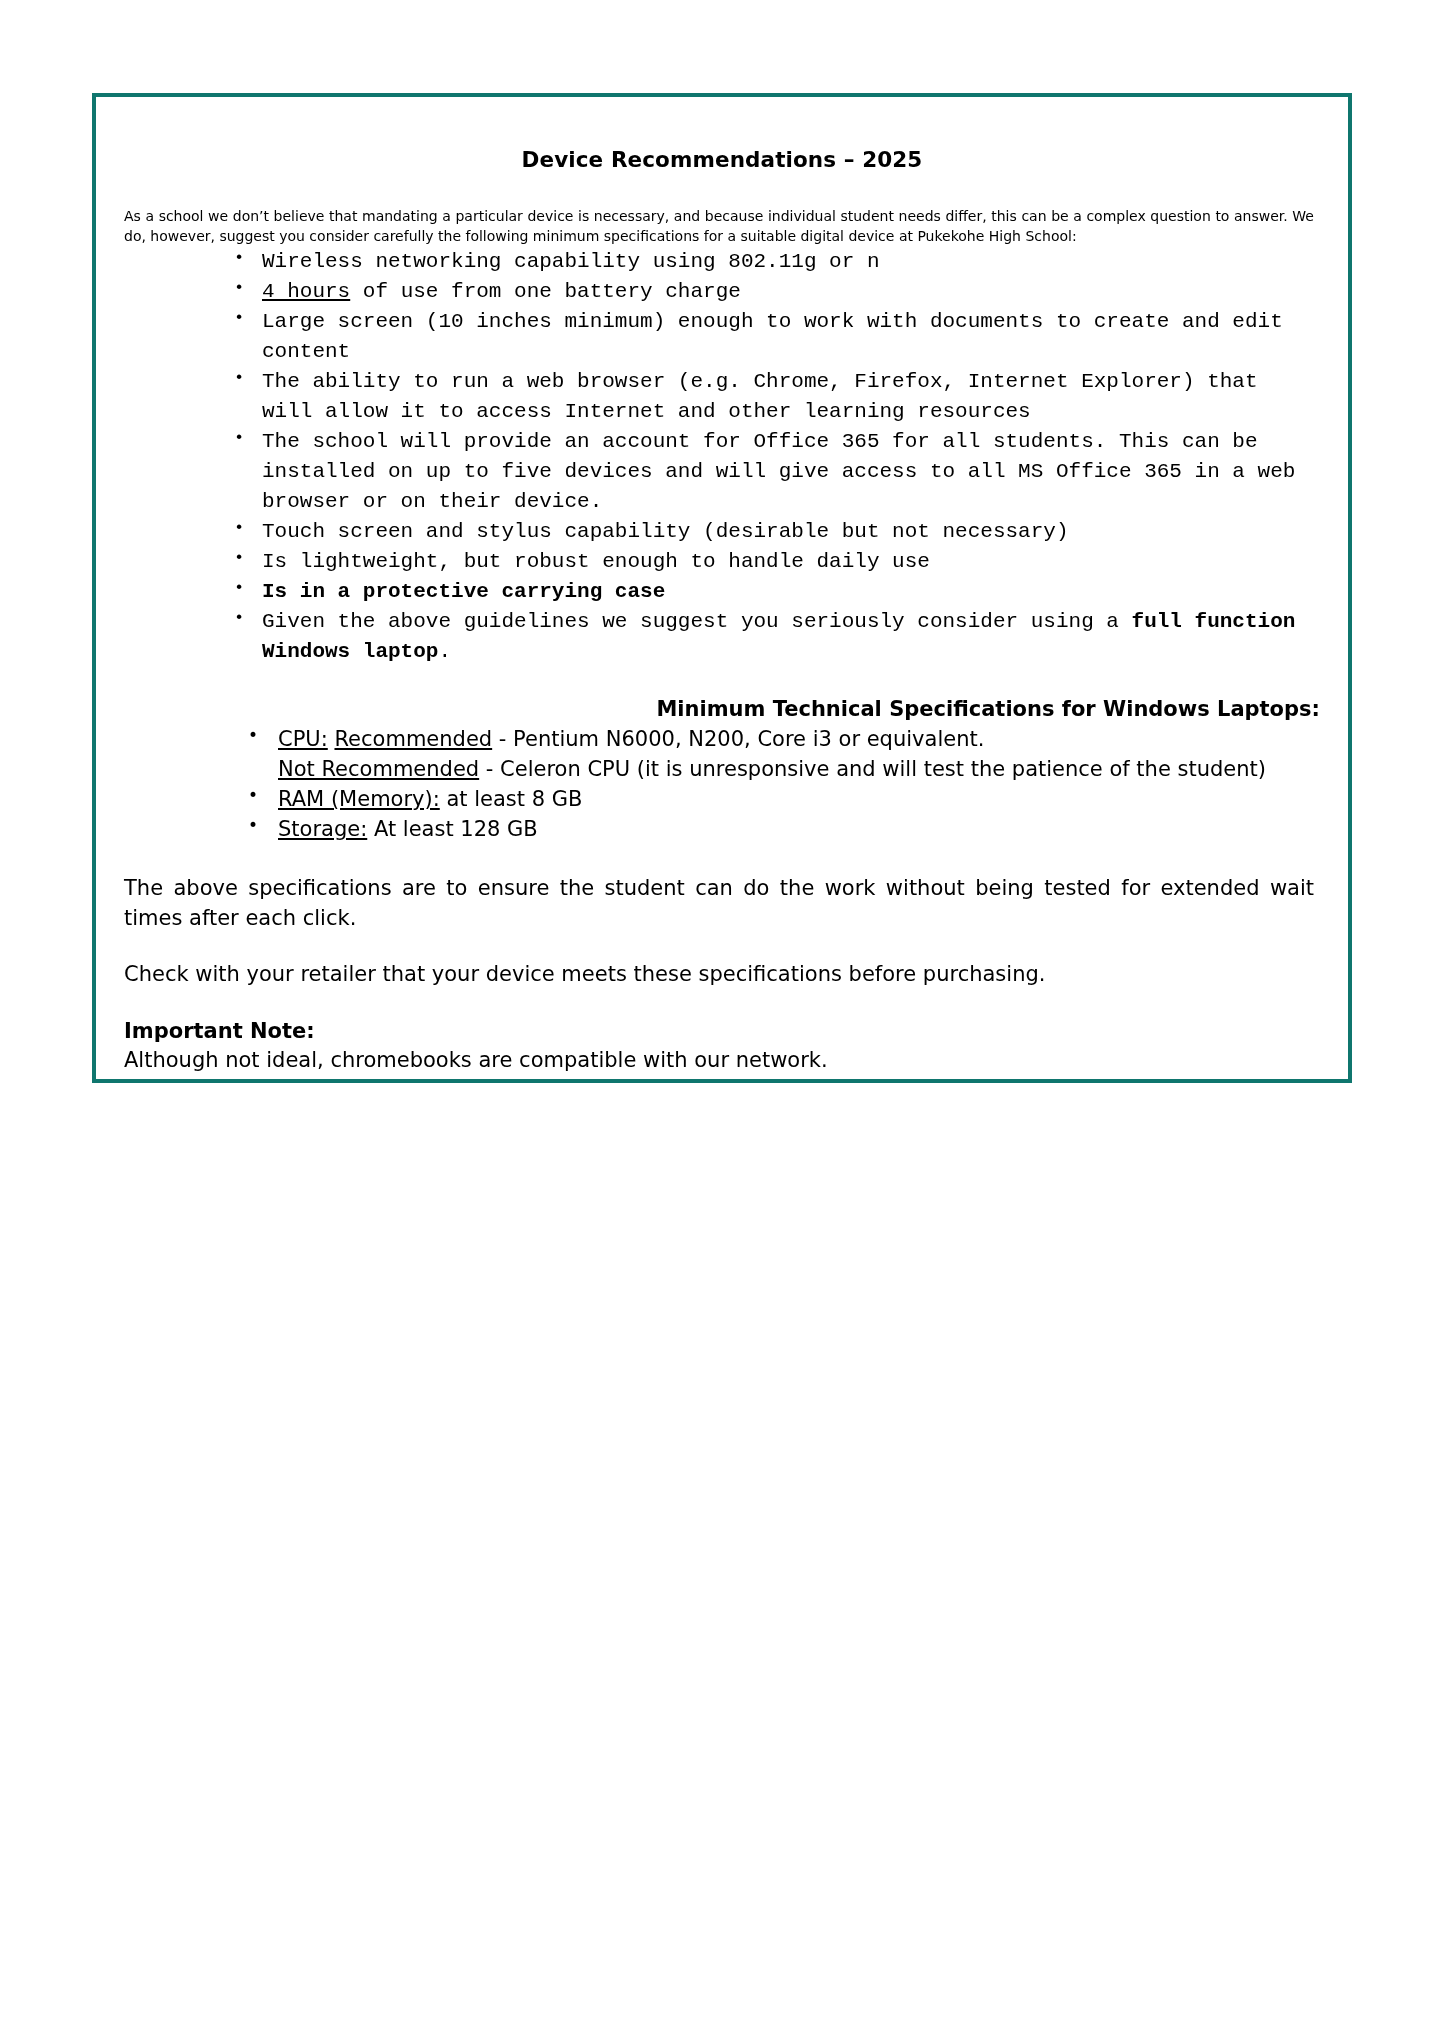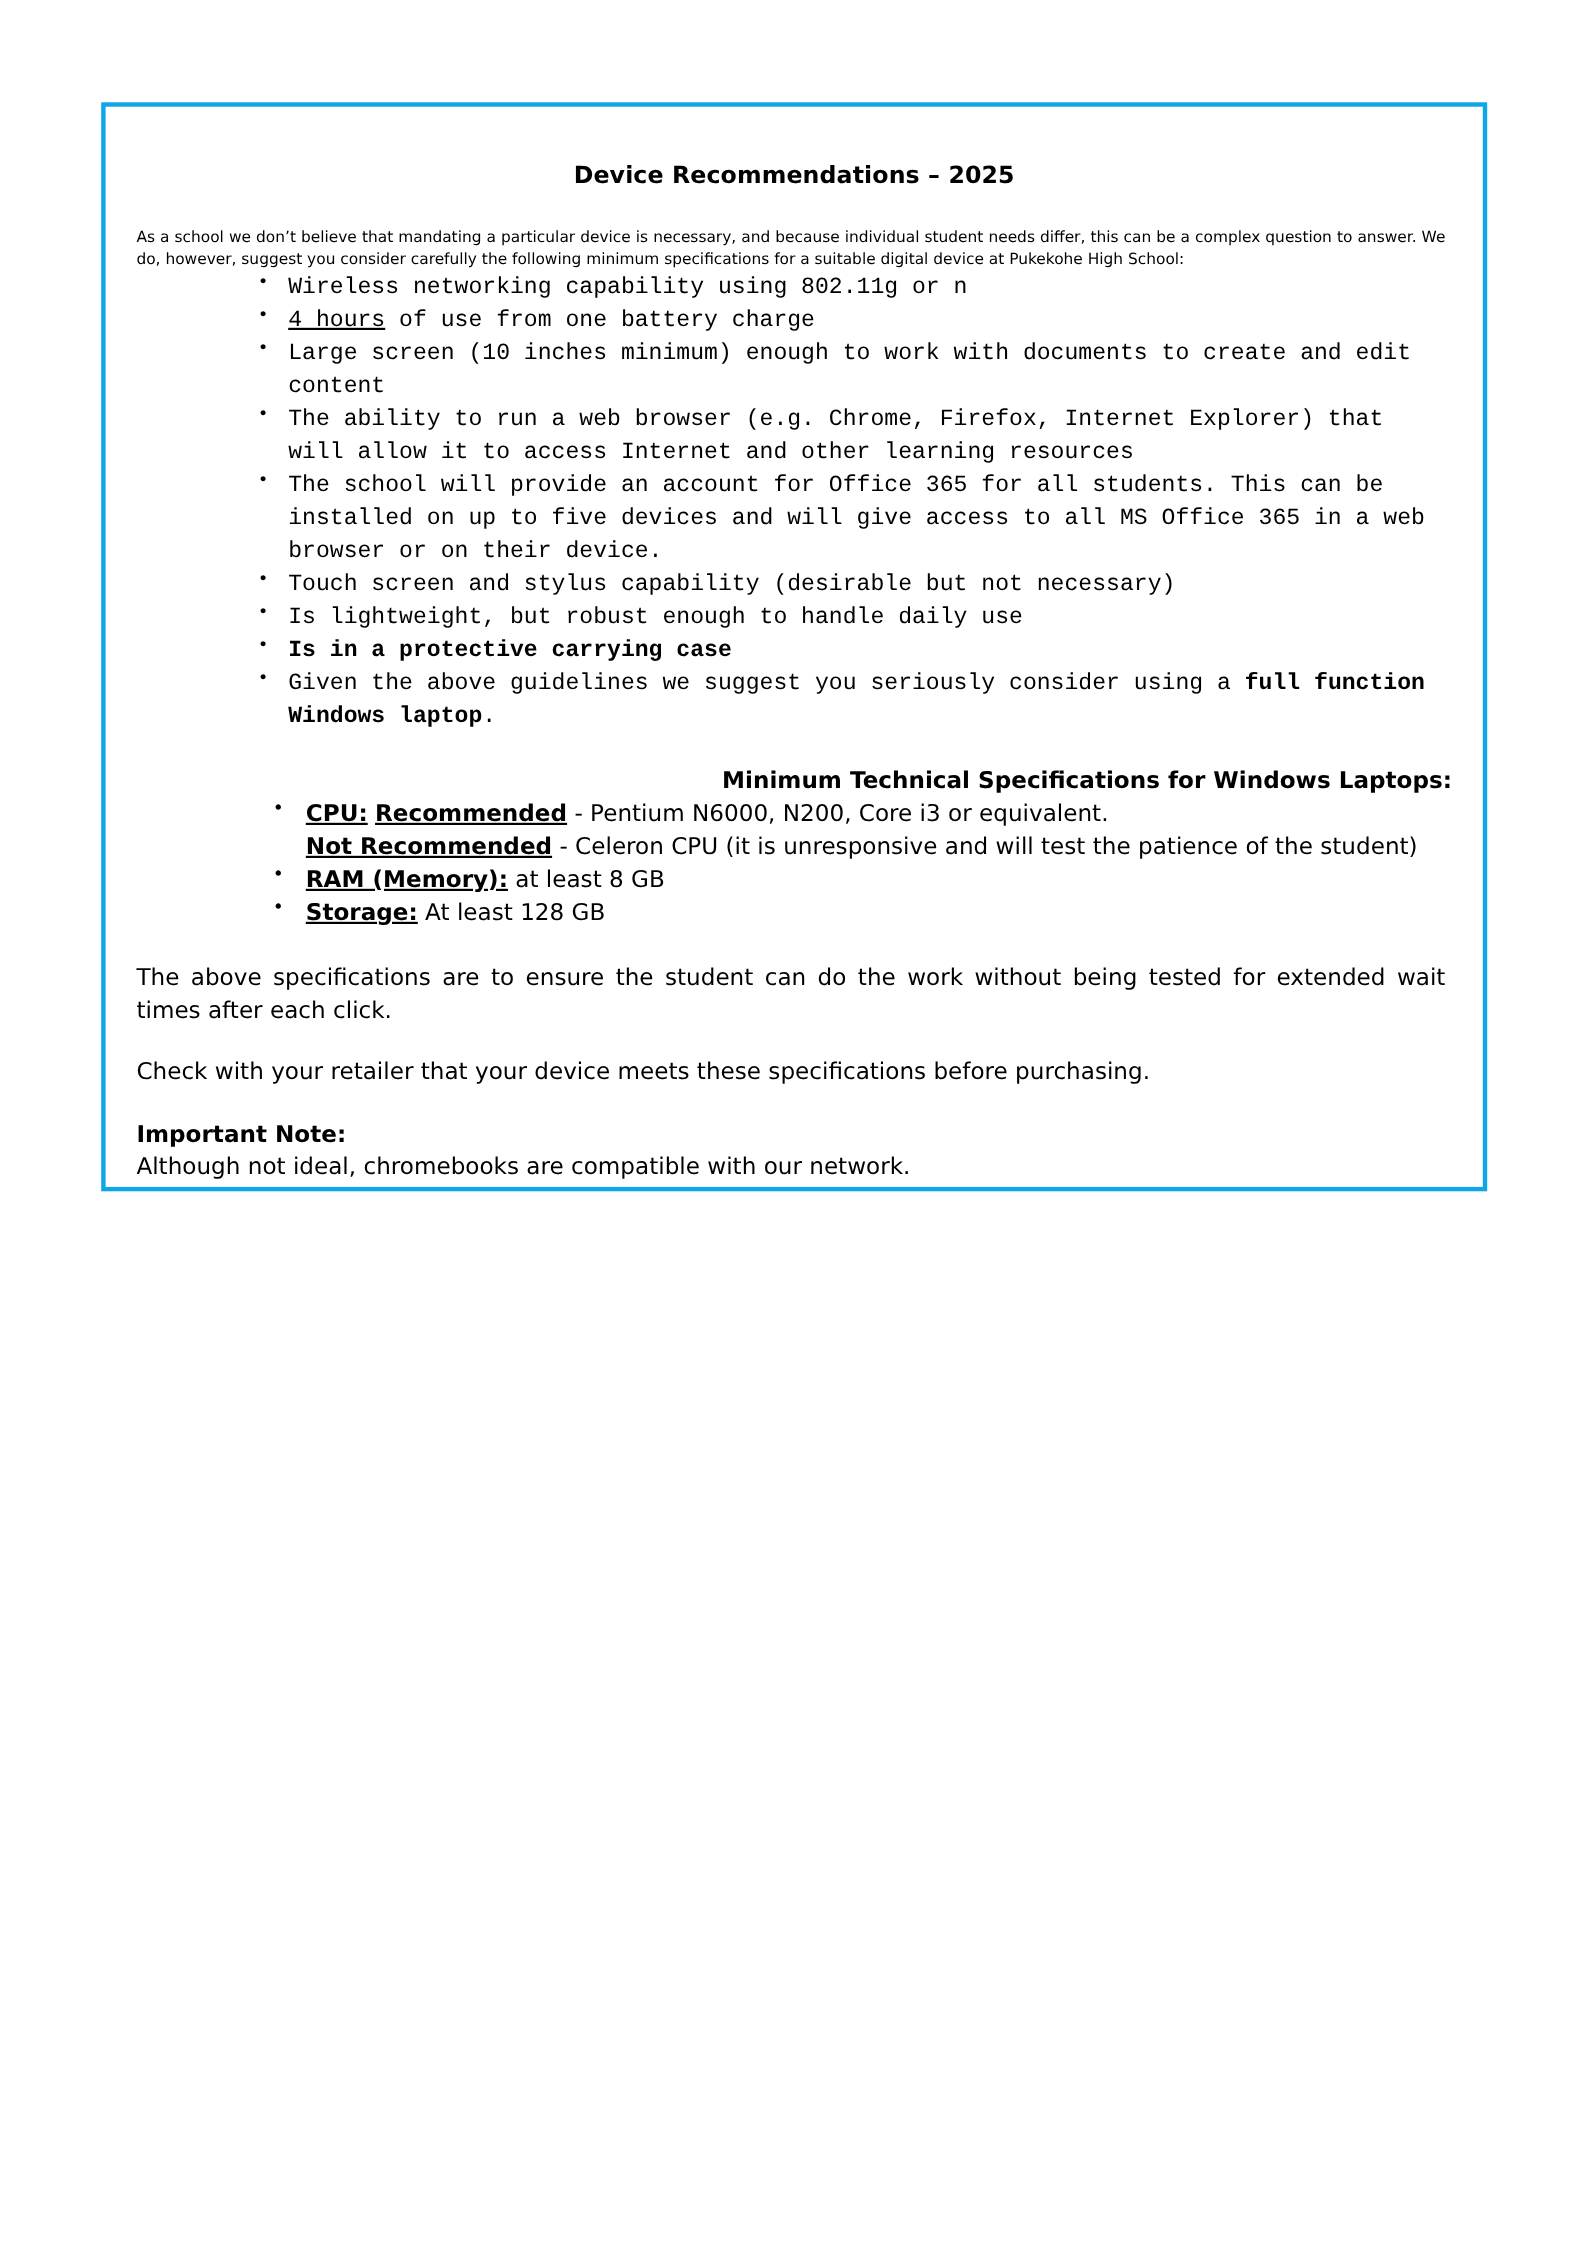--- a/index.html
+++ b/index.html
@@ -24,21 +24,21 @@
     height: 2044px;
     background: #ffffff;
   }
 
   .doc-box {
     position: absolute;
     left: 92px;
     top: 93px;
     width: 1260px;
     height: 990px;
-    border: 4px solid #0ea5e9;
+    border: 4px solid #0f766e;
     box-sizing: border-box;
     background: #ffffff;
   }
 
   .doc-inner {
     padding: 30px 28px 20px 28px;
   }
 
   .doc-title {
     text-align: center;
@@ -122,21 +122,21 @@
 
   .note-heading {
     font-weight: bold;
     font-size: 21px;
     line-height: 1.43;
     margin: 0;
   }
 
   b, .b { font-weight: bold; }
   u, .u { text-decoration: underline; }
-  .bu { font-weight: bold; text-decoration: underline; }
+  .bu { font-weight: normal; text-decoration: underline; }
 </style>
 </head>
 <body>
 
 <div class="page">
   <div class="doc-box">
     <div class="doc-inner">
 
       <div class="doc-title">Device Recommendations – 2025</div>
 

